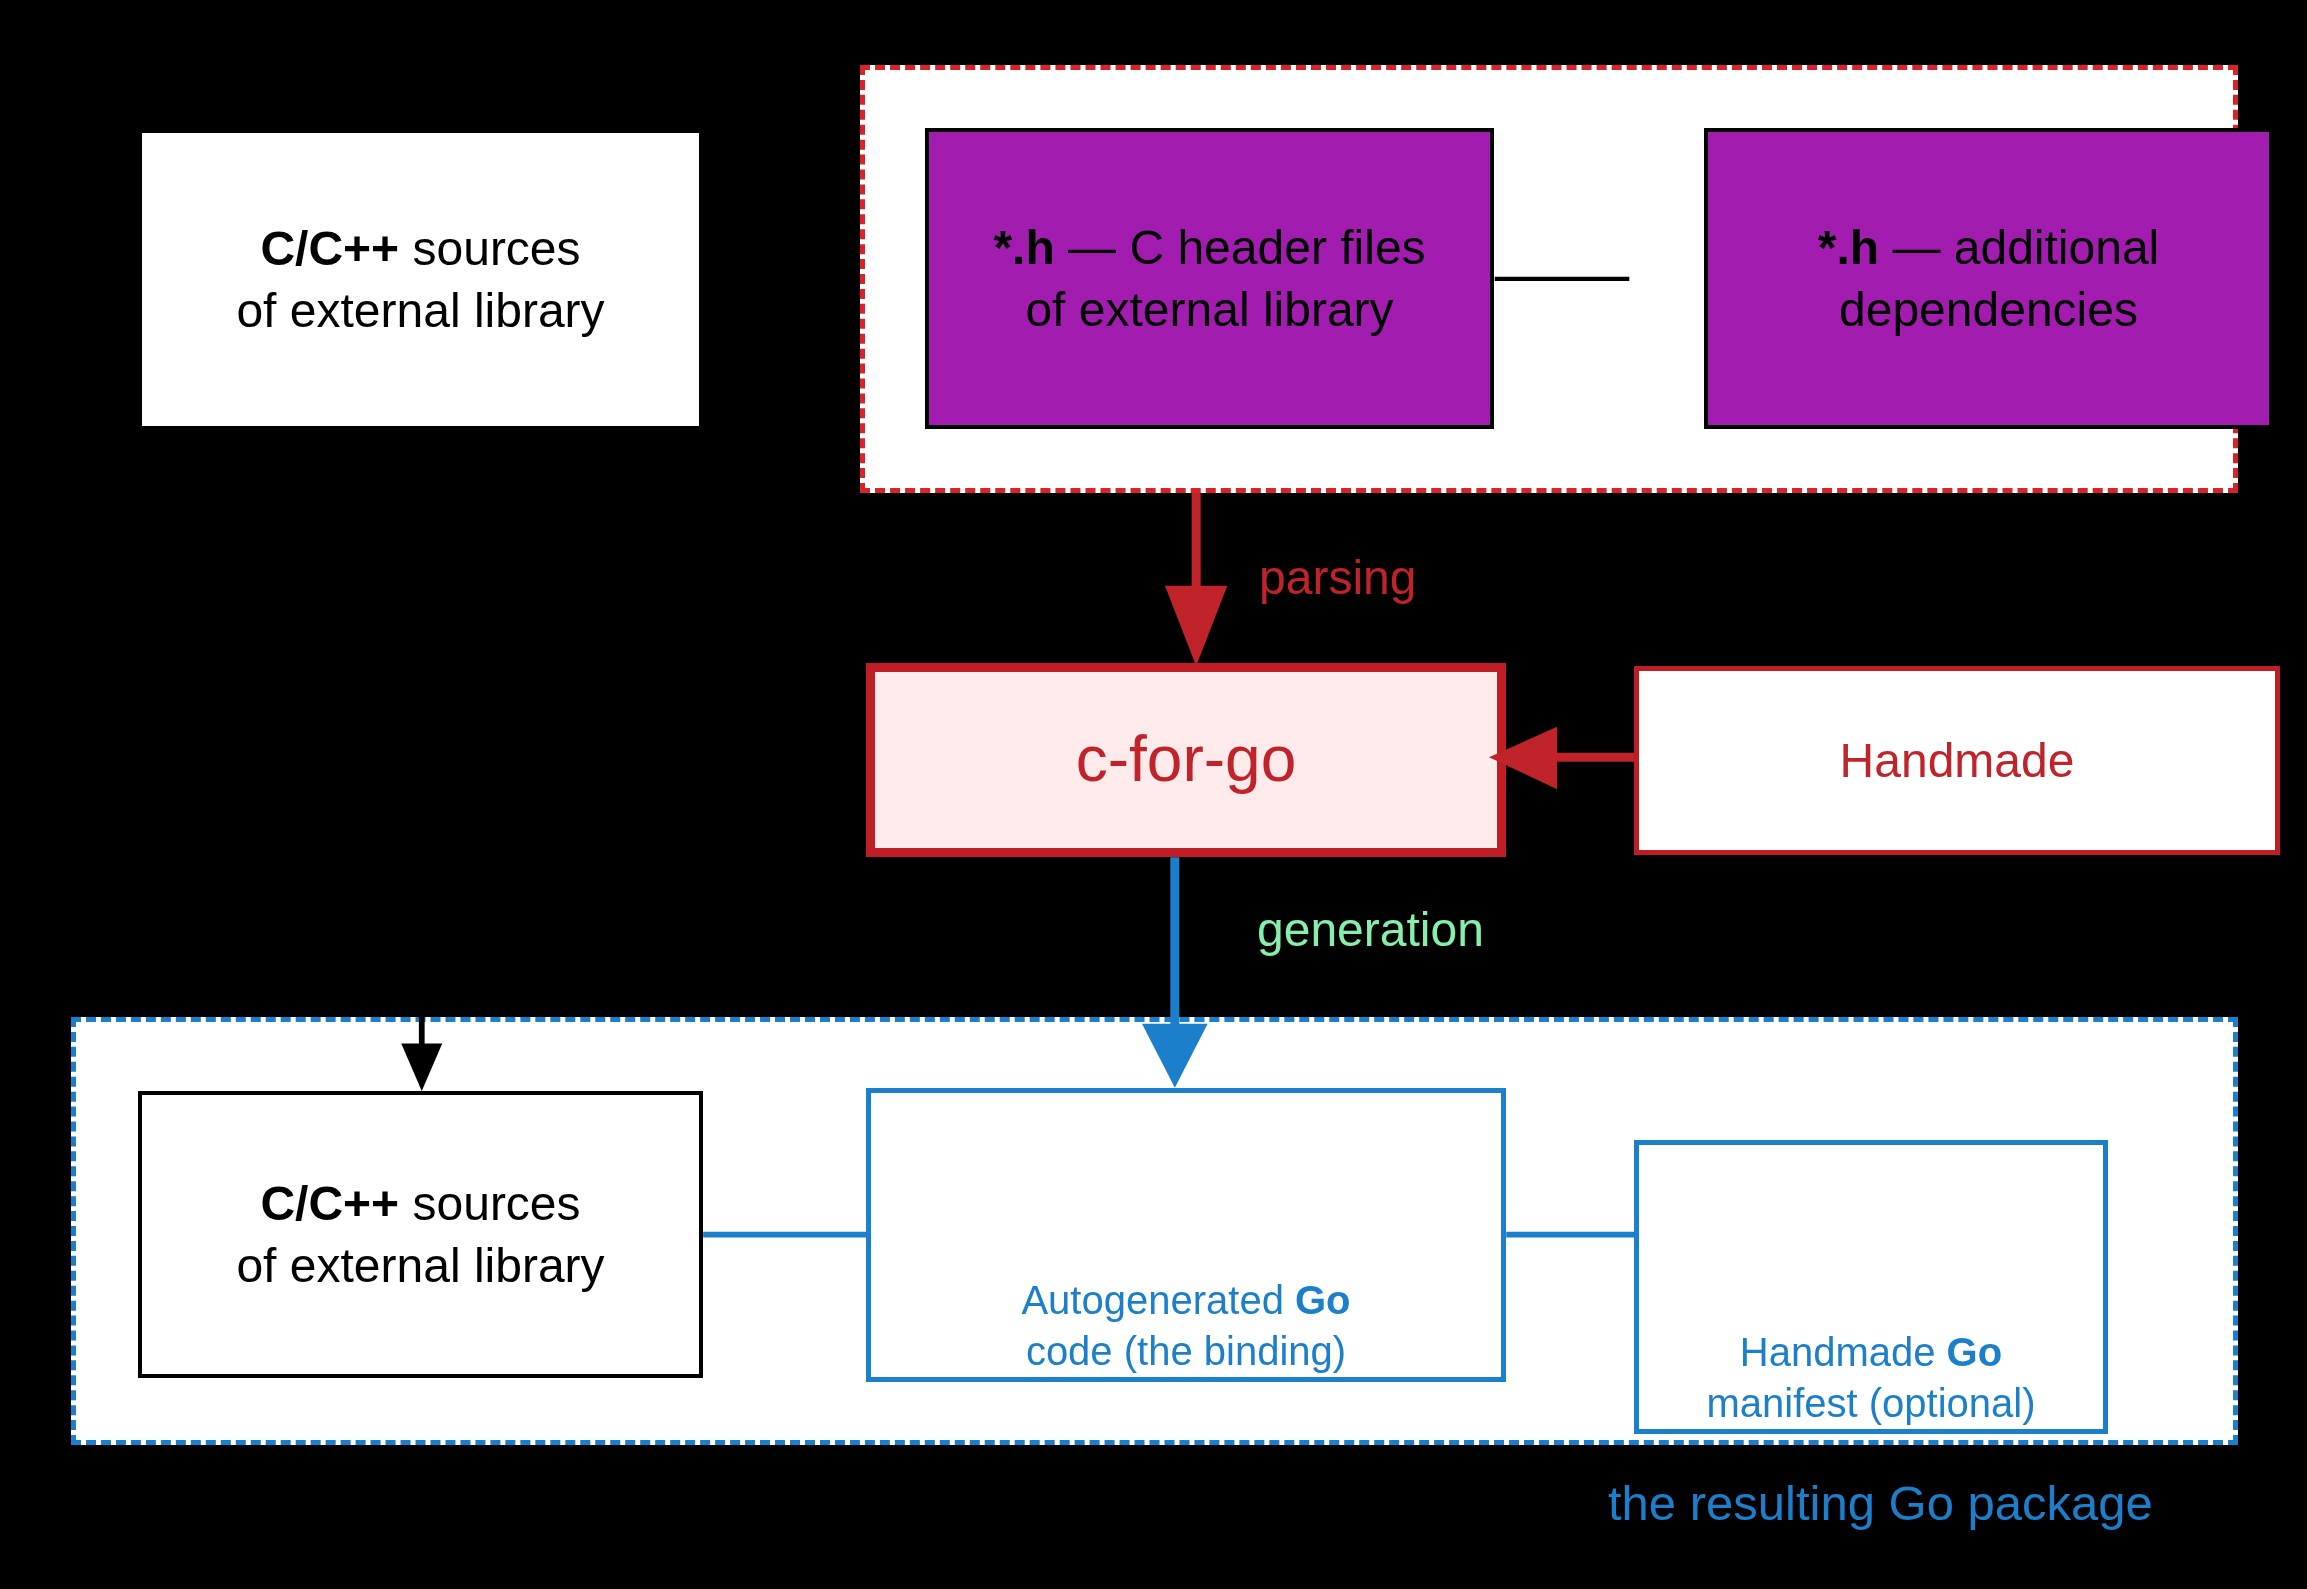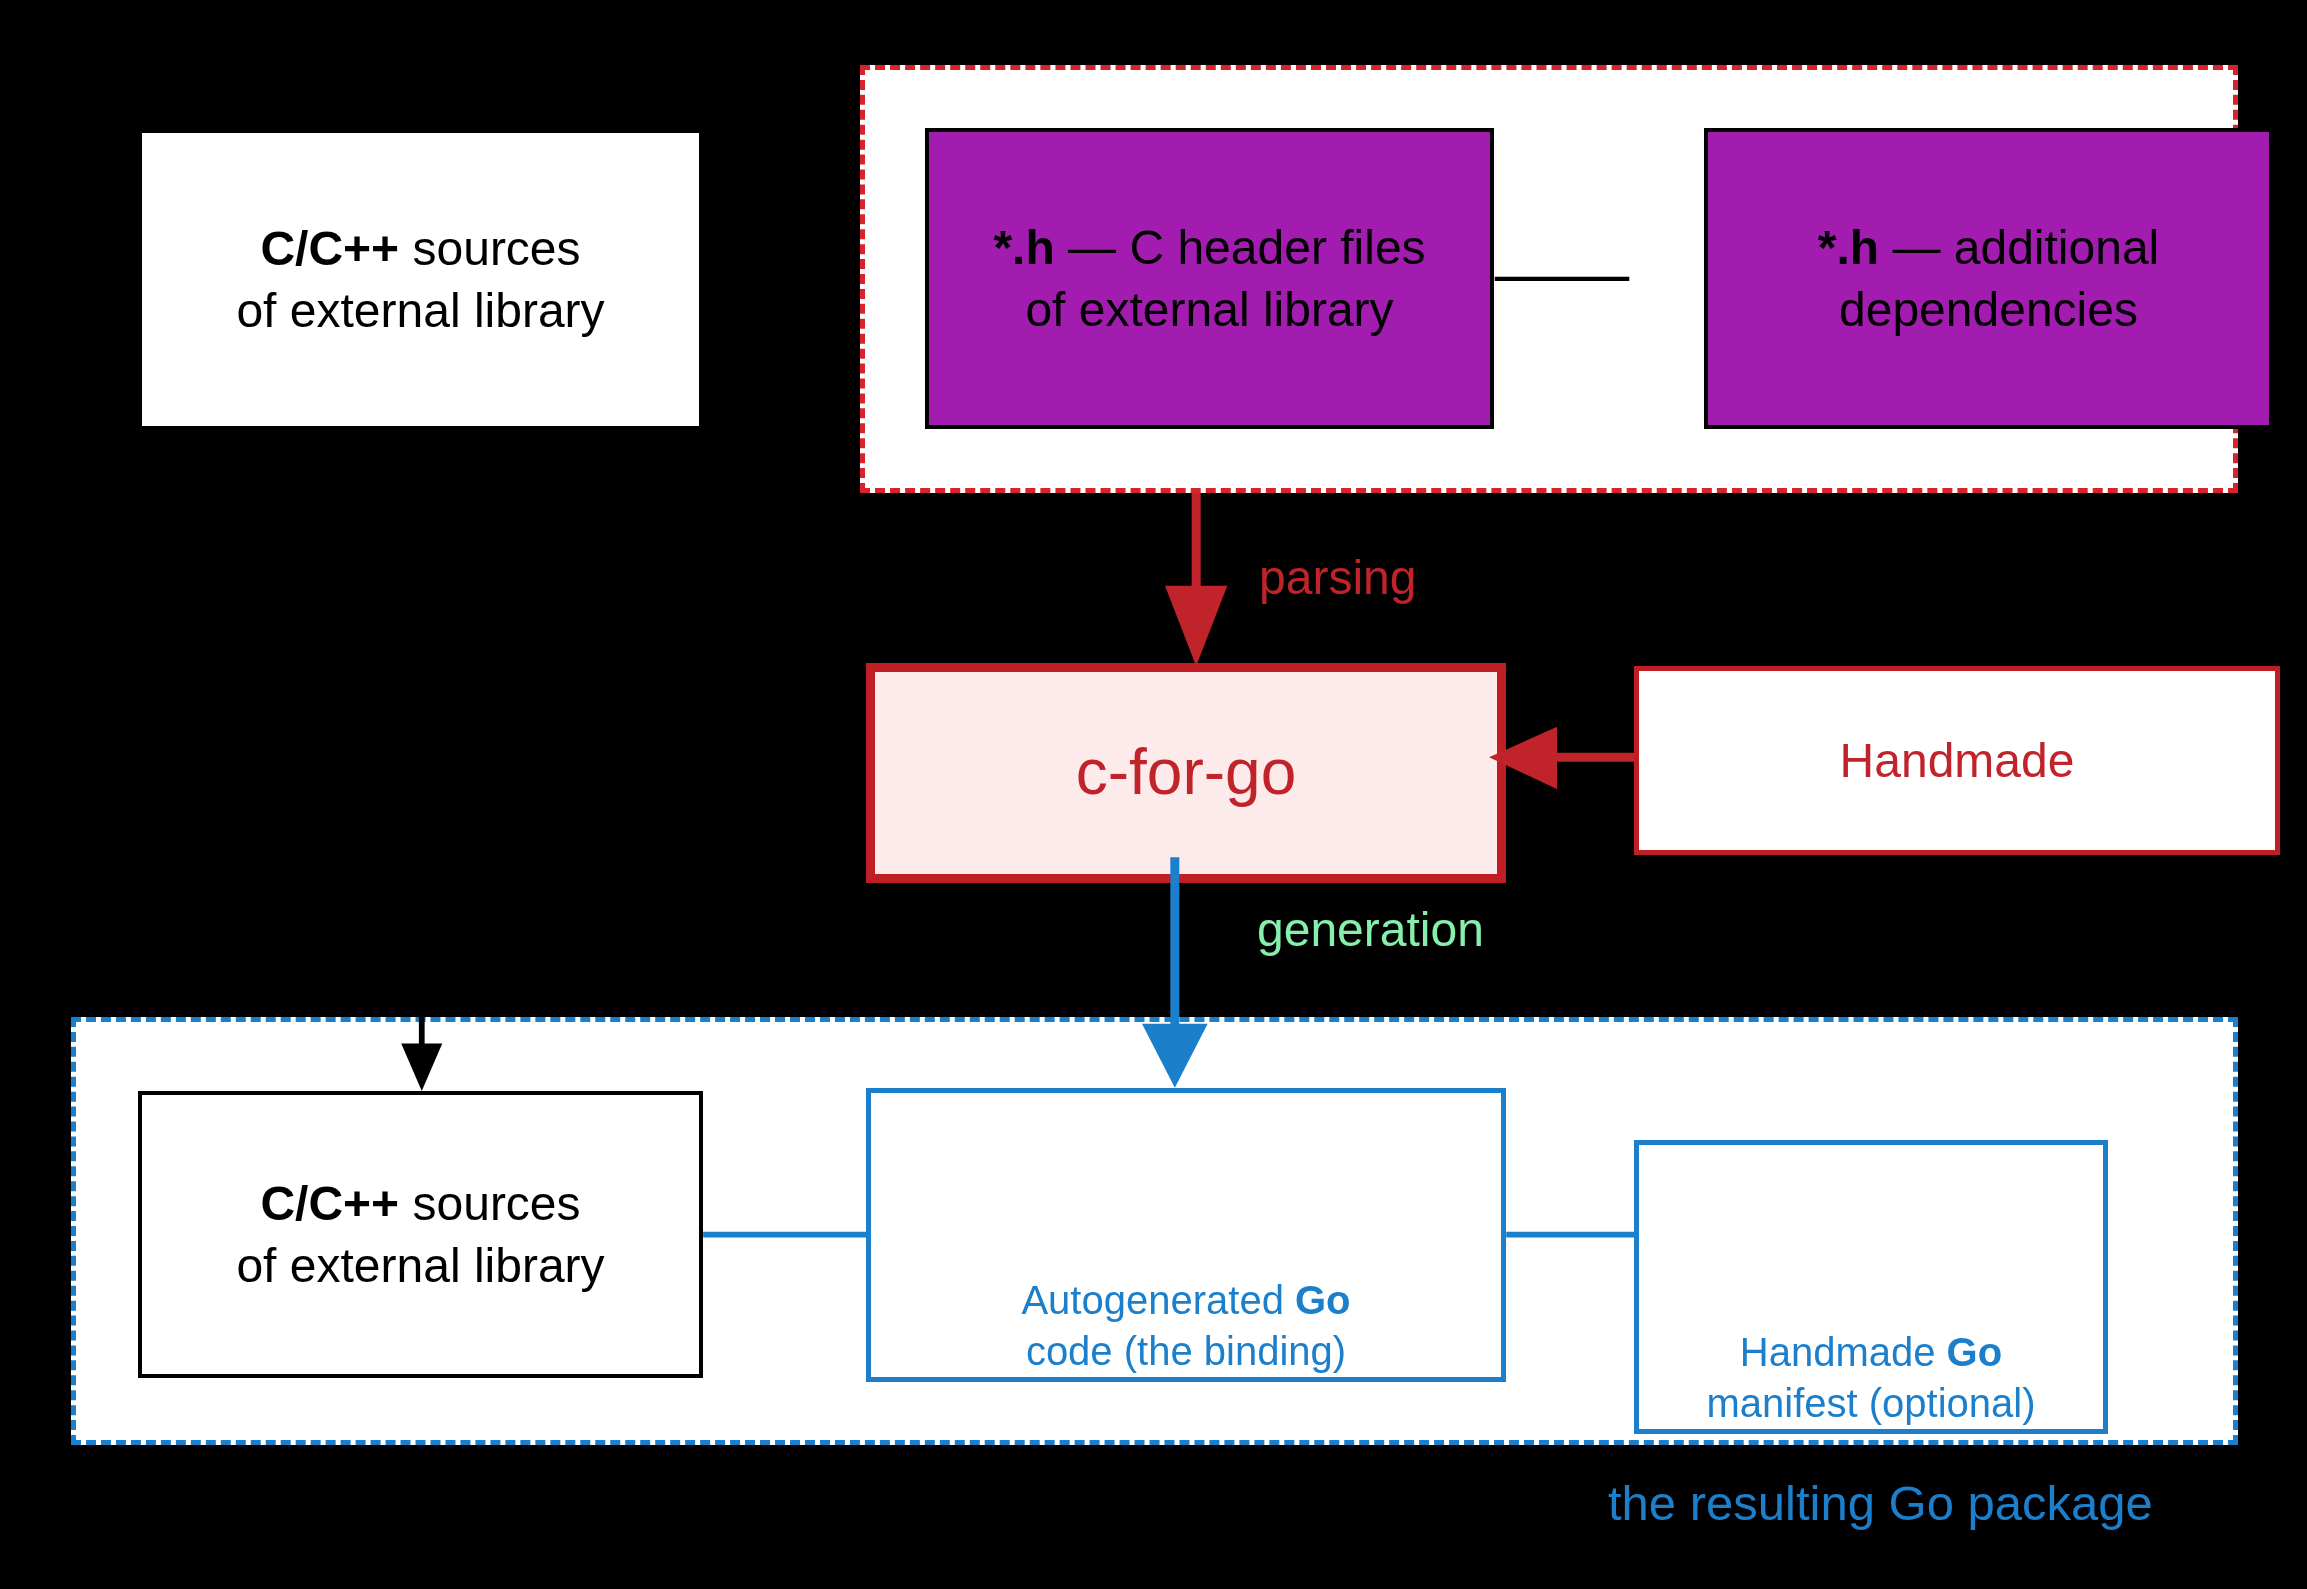--- a/index.html
+++ b/index.html
@@ -140,21 +140,21 @@
     </div>
   </div>
 
   <div class="box header-box" style="left:1704px; top:128px; width:569px; height:301px;">
     <div>
       <span class="b">*.h</span><span> — additional</span><br>
       <span>dependencies</span>
     </div>
   </div>
 
-  <div class="box cfg-box" style="left:866px; top:663px; width:640px; height:220px;">
+  <div class="box cfg-box" style="left:866px; top:663px; width:640px; height:194px;">
     <span>c-for-go</span>
   </div>
 
   <div class="box manifest-box" style="left:1634px; top:666px; width:646px; height:189px;">
     <div>
       <span>Handmade</span><br>
     </div>
   </div>
 
   <div class="box white-box" style="left:138px; top:1091px; width:565px; height:287px;">

